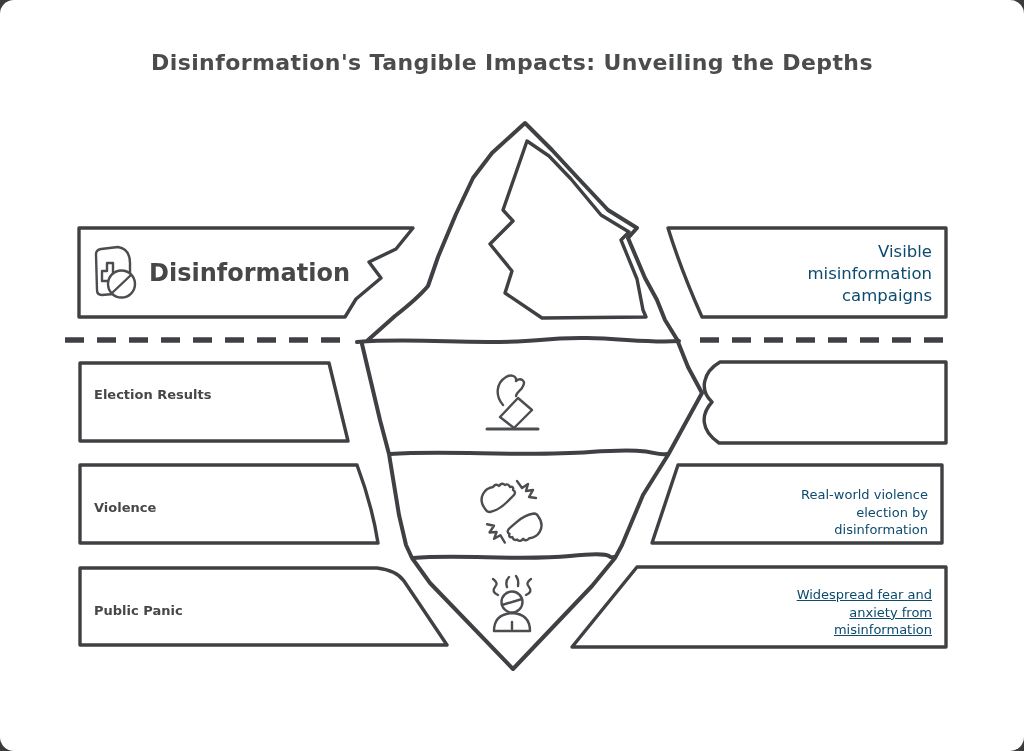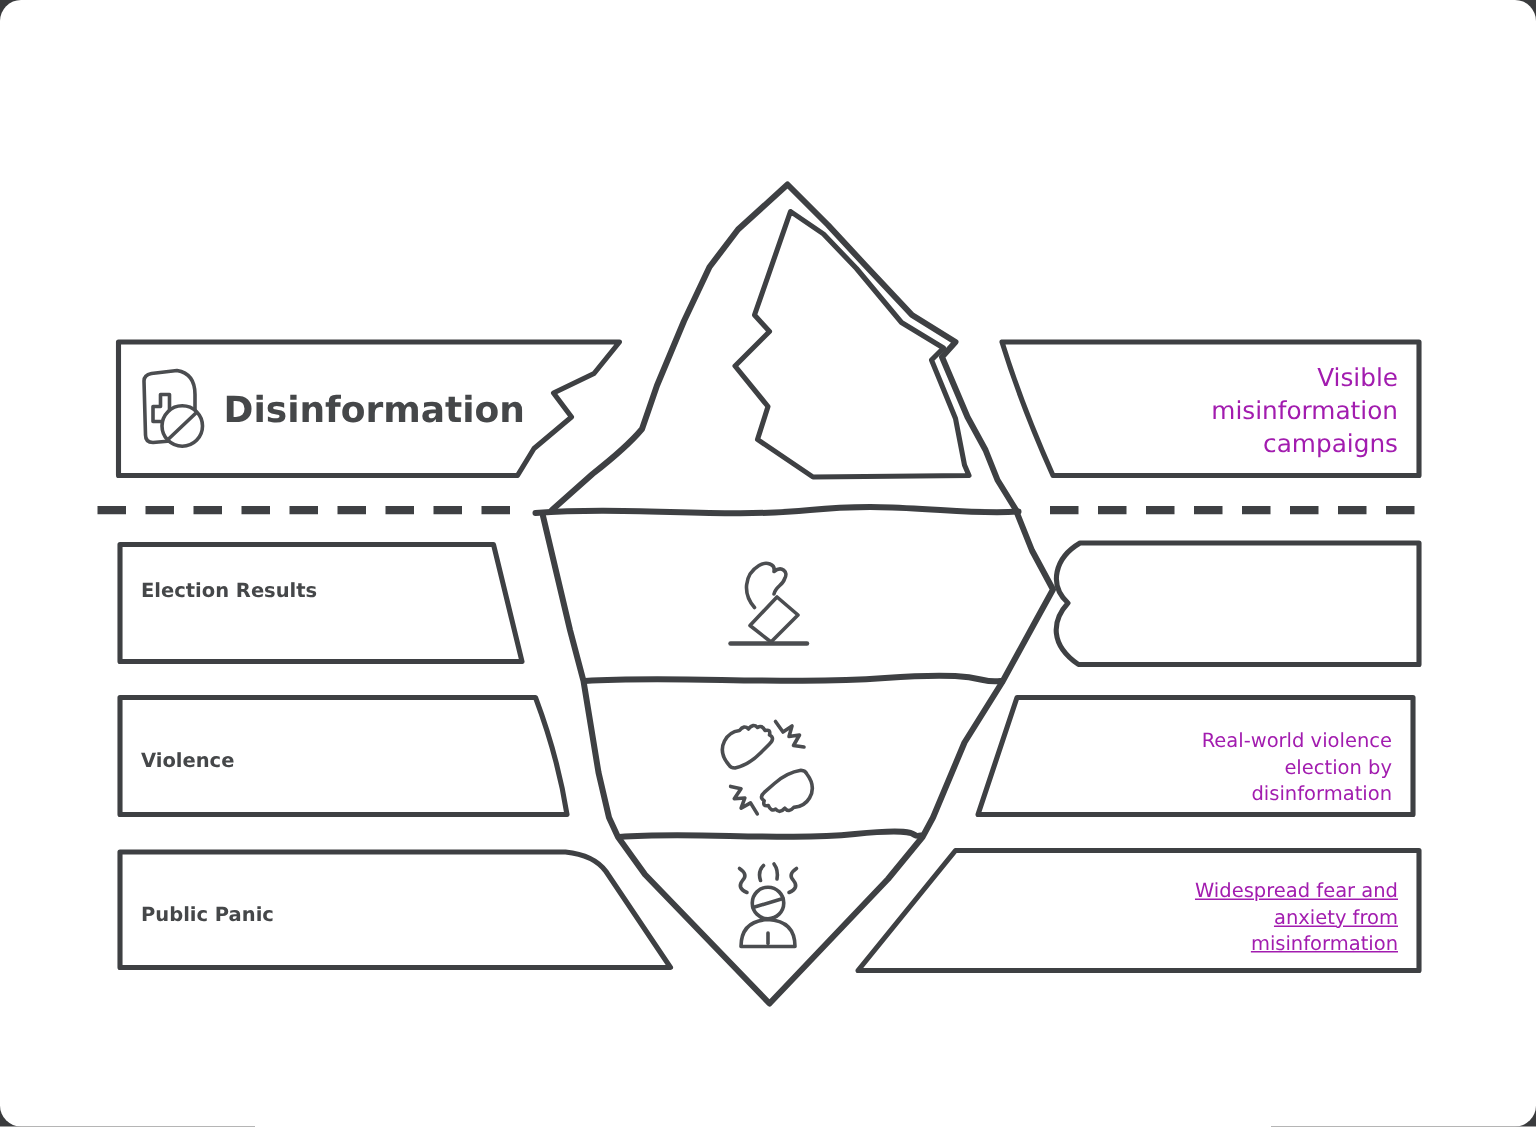--- a/index.html
+++ b/index.html
@@ -2,21 +2,21 @@
 <html><head>
 <meta charset="utf-8">
 <style>
   html,body{margin:0;padding:0;}
   body{background:#3a3b3d;width:1024px;height:751px;font-family:"DejaVu Sans","Liberation Sans",sans-serif;}
   .canvas{position:relative;width:1024px;height:751px;background:#ffffff;border-radius:14px;overflow:hidden;}
   .artwork{position:absolute;left:0;top:0;width:1024px;height:751px;}
   .title{position:absolute;top:50px;left:0;width:100%;text-align:center;font-weight:bold;
          font-size:22px;letter-spacing:.4px;color:#4a4c4e;}
   .label{position:absolute;font-weight:bold;color:#454749;font-size:13px;line-height:23px;}
-  .desc{position:absolute;text-align:right;color:#a21caf;font-size:13px;line-height:17.5px;}
+  .desc{position:absolute;text-align:right;color:#0c4a6e;font-size:13px;line-height:17.5px;}
   .r0label{left:149px;top:262px;font-size:24px;}
   .r0desc{right:92px;top:241px;width:170px;font-size:16.5px;line-height:22px;}
   .r1label{left:94px;top:383px;width:120px;}
   .r1desc{right:94px;top:382px;width:158px;}
   .r2label{left:94px;top:496px;}
   .r2desc{right:96px;top:486px;width:135px;}
   .r3label{left:94px;top:599px;}
   .r3desc{right:92px;top:586px;width:140px;text-decoration:underline;}
 </style>
 </head>
@@ -86,20 +86,21 @@
         <circle cx="512" cy="602" r="10.5" fill="#ffffff"></circle>
         <path d="M 502,605 L 522,599"></path>
         <path d="M 498,595 q -7,-3 -3,-8 q 4,-4 -2,-8"></path>
         <path d="M 507,587 q -2,-6 2,-10"></path>
         <path d="M 518,586 q 1,-6 -2,-10"></path>
         <path d="M 526,595 q 7,-3 3,-8 q -4,-4 2,-8"></path>
       </g>
     </g>
   </svg>
 
+  <div class="title">Disinformation's Tangible Impacts: Unveiling the Depths</div>
 
   <div class="label r0label">Disinformation</div>
   <div class="desc  r0desc">Visible misinformation campaigns</div>
 
   <div class="label r1label">Election Results</div>
 
   <div class="label r2label">Violence</div>
   <div class="desc  r2desc">Real-world violence election by disinformation</div>
 
   <div class="label r3label">Public Panic</div>

